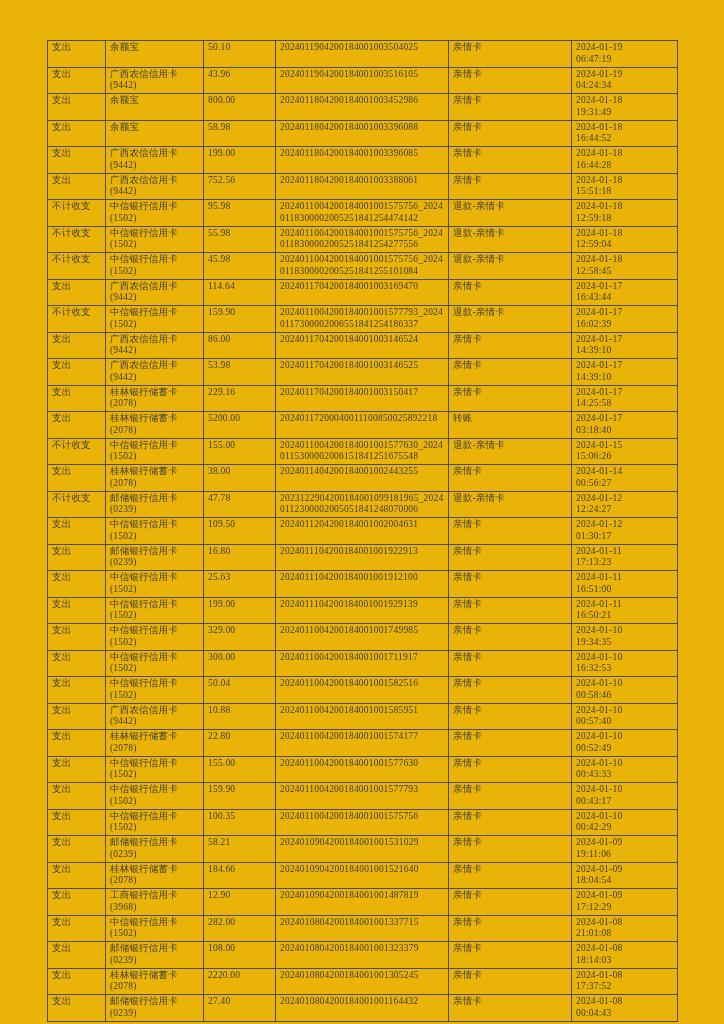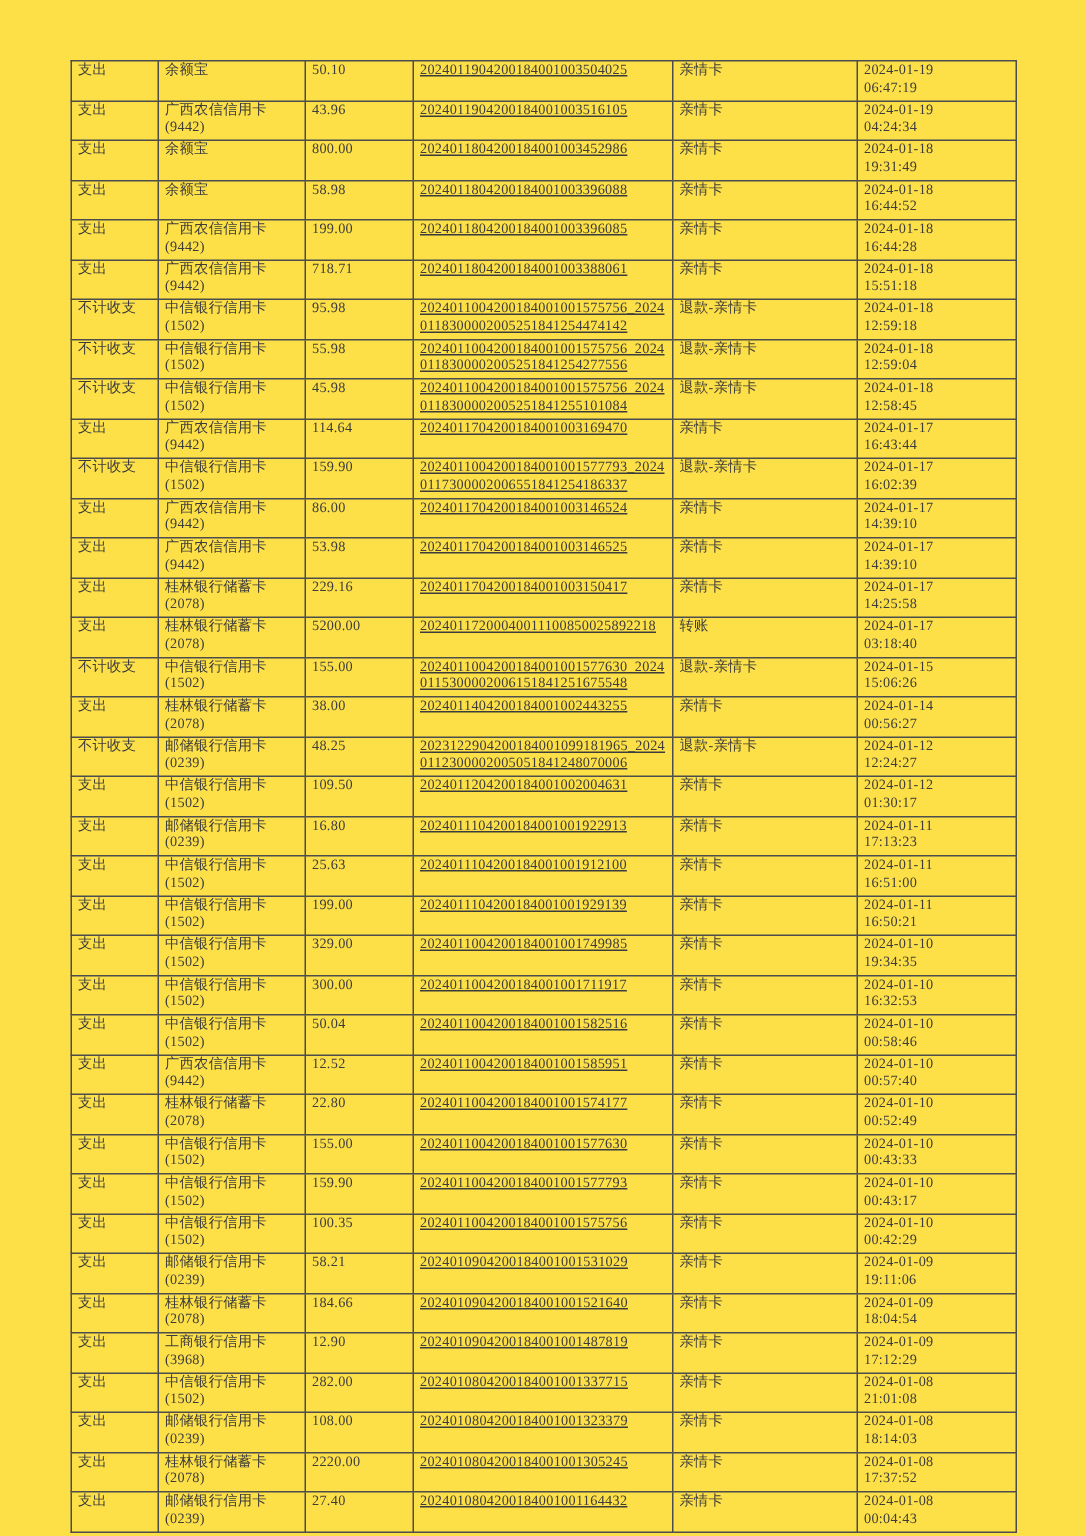--- a/index.html
+++ b/index.html
@@ -14,21 +14,21 @@
     color: #3c3c3c;
     position: relative;
     overflow: hidden;
   }
   .page {
     position: absolute;
     left: 0;
     top: 0;
     width: 724px;
     height: 1024px;
-    background: #fde047;
+    background: #eab308;
   }
   table.txn {
     position: absolute;
     left: 47px;
     top: 40px;
     width: 630px;
     border-collapse: collapse;
     table-layout: fixed;
   }
   table.txn td {
@@ -36,21 +36,21 @@
     vertical-align: top;
     padding: 1px 3px 0 4px;
     height: 24.5px;
     font-size: 9.5px;
     line-height: 11.5px;
     color: #3c3c3c;
     letter-spacing: 0.2px;
     overflow: hidden;
   }
   td.c-type   { padding-left: 4px; }
-  td.c-txn    { word-break: break-all; text-decoration: underline; }
+  td.c-txn    { word-break: break-all; }
   .num {
     font-family: "Liberation Serif", "DejaVu Serif", serif;
   }
   .line { display: block; }
 </style>
 </head>
 <body>
 
 <div class="page">
   <table class="txn">
@@ -175,21 +175,21 @@
   </tr>
         <tr>
     <td class="c-type">
       <span class="line">支出</span>
     </td>
     <td class="c-account">
       <span class="line">广西农信信用卡</span>
       <span class="line">(9442)</span>
     </td>
     <td class="c-amount num">
-      <span class="line">718.71</span>
+      <span class="line">752.56</span>
     </td>
     <td class="c-txn num">
       <span>2024011804200184001003388061</span>
     </td>
     <td class="c-method">
       <span class="line">亲情卡</span>
     </td>
     <td class="c-datetime num">
       <span class="line">2024-01-18</span>
       <span class="line">15:51:18</span>
@@ -439,21 +439,21 @@
   </tr>
         <tr>
     <td class="c-type">
       <span class="line">不计收支</span>
     </td>
     <td class="c-account">
       <span class="line">邮储银行信用卡</span>
       <span class="line">(0239)</span>
     </td>
     <td class="c-amount num">
-      <span class="line">48.25</span>
+      <span class="line">47.78</span>
     </td>
     <td class="c-txn num">
       <span>2023122904200184001099181965_20240112300002005051841248070006</span>
     </td>
     <td class="c-method">
       <span class="line">退款-亲情卡</span>
     </td>
     <td class="c-datetime num">
       <span class="line">2024-01-12</span>
       <span class="line">12:24:27</span>
@@ -615,21 +615,21 @@
   </tr>
         <tr>
     <td class="c-type">
       <span class="line">支出</span>
     </td>
     <td class="c-account">
       <span class="line">广西农信信用卡</span>
       <span class="line">(9442)</span>
     </td>
     <td class="c-amount num">
-      <span class="line">12.52</span>
+      <span class="line">10.88</span>
     </td>
     <td class="c-txn num">
       <span>2024011004200184001001585951</span>
     </td>
     <td class="c-method">
       <span class="line">亲情卡</span>
     </td>
     <td class="c-datetime num">
       <span class="line">2024-01-10</span>
       <span class="line">00:57:40</span>

